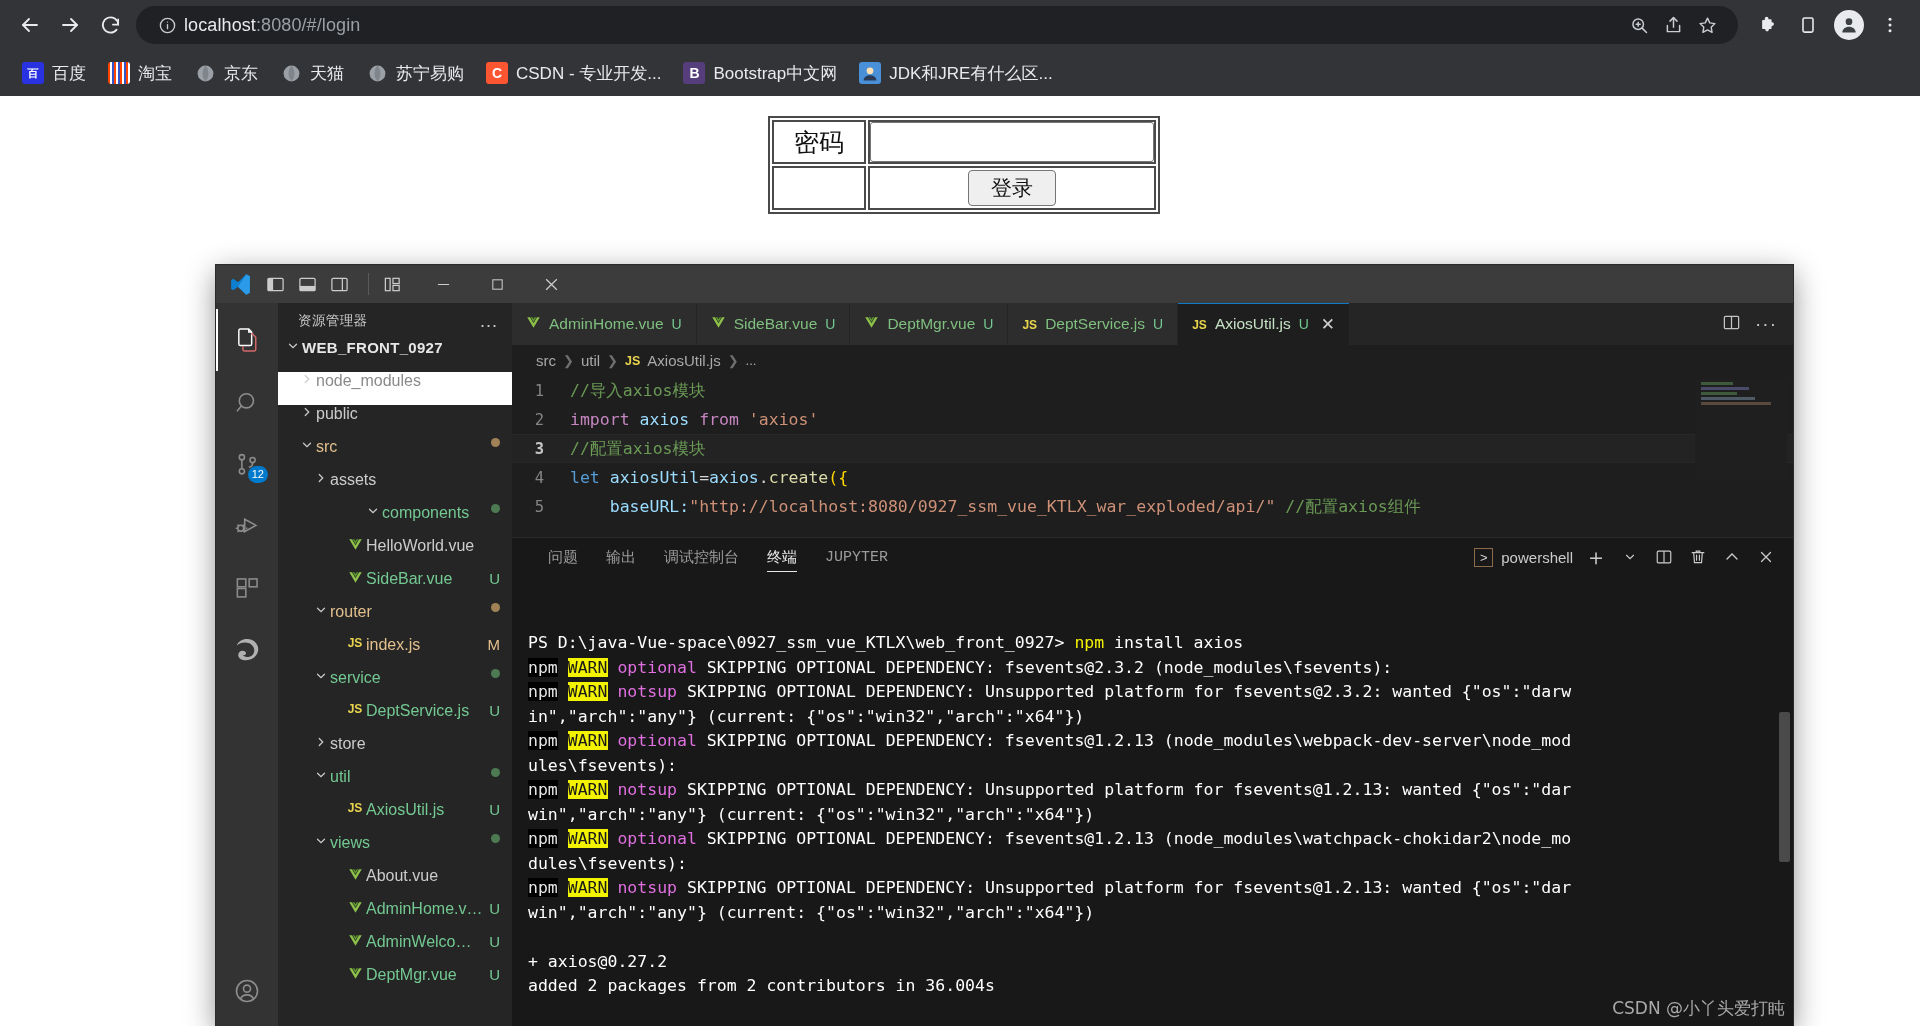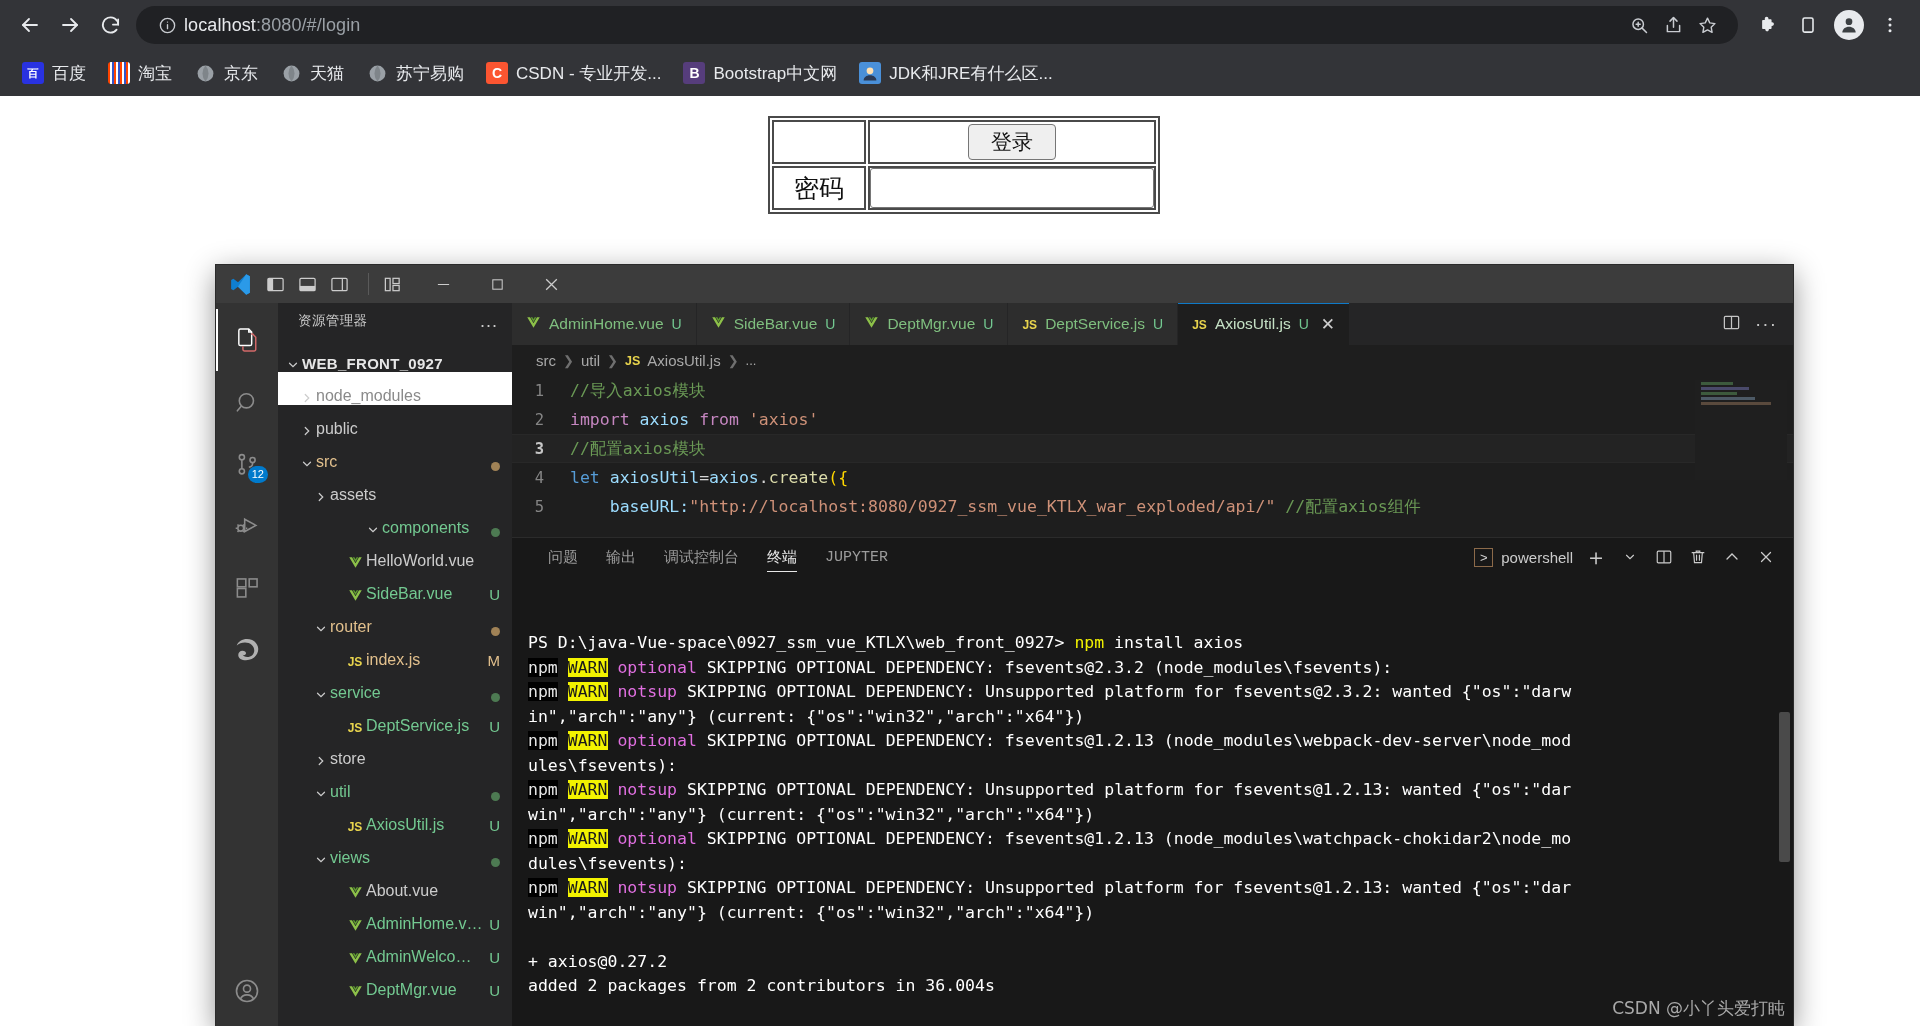--- a/index.html
+++ b/index.html
@@ -87,21 +87,21 @@
     text-align: center; padding: 0 4px; font-family:"Liberation Sans", sans-serif;
   }
   #act-bottom { margin-top: auto; padding-bottom: 4px; }
 
   
   #side-bar { width: 234px; background: #252526; flex: 0 0 auto; display:flex; flex-direction:column; }
   #side-head { height: 36px; display:flex; align-items:center; justify-content:space-between; padding: 0 14px 0 20px; }
   #side-head-title { font-size: 13.5px; letter-spacing:.4px; color:#cccccc; font-family:"DejaVu Sans", sans-serif; }
   #side-head-more { color:#cccccc; font-size: 18px; letter-spacing:1px; line-height:10px; }
   #tree { flex:1 1 auto; overflow:hidden; font-size: 16px; }
-  .tree-row { height: 33px; display:flex; align-items:flex-end; padding-right: 12px; white-space: nowrap; cursor: pointer; position:relative; }
+  .tree-row { height: 33px; display:flex; align-items:flex-start; padding-right: 12px; white-space: nowrap; cursor: pointer; position:relative; }
   .tree-row.selected { background: #ffffff; }
   .tw { width: 18px; flex: 0 0 auto; display:flex; align-items:center; justify-content:center; color:#cccccc; }
   .fi { width: 22px; flex:0 0 auto; display:flex; align-items:center; justify-content:center; }
   .tree-label { flex: 1 1 auto; overflow:hidden; text-overflow:ellipsis; }
   .tree-status { flex: 0 0 auto; font-size: 15px; margin-left: 6px; }
   .dot { width: 9px; height: 9px; border-radius: 50%; flex:0 0 auto; }
 
   
   #editor-region { flex: 1 1 auto; min-width:0; display:flex; flex-direction:column; background:#1e1e1e; }
   #tab-bar { height: 42px; background:#252526; display:flex; align-items:stretch; flex:0 0 auto; }
@@ -296,29 +296,29 @@
       </span>
       <span class="bm-label">JDK和JRE有什么区...</span>
     </div>
   </div>
 </div>
 
 <div id="page-area">
   <table id="login-table">
     <tbody>
     <tr>
+      <td class="lbl-cell">密码</td>
+      <td class="inp-cell">
+        <input type="password" value="" placeholder="" style="">
+      </td>
+    </tr>
+    <tr>
       <td class="lbl-cell"></td>
       <td class="inp-cell" id="btn-cell">
         <button id="login-btn">登录</button>
-      </td>
-    </tr>
-    <tr>
-      <td class="lbl-cell">密码</td>
-      <td class="inp-cell">
-        <input type="password" value="" placeholder="" style="">
       </td>
     </tr>
   </tbody>
     </table>
 </div>
 
 <div id="vscode">
 
   <div id="vs-titlebar">
     <div id="vs-logo">

